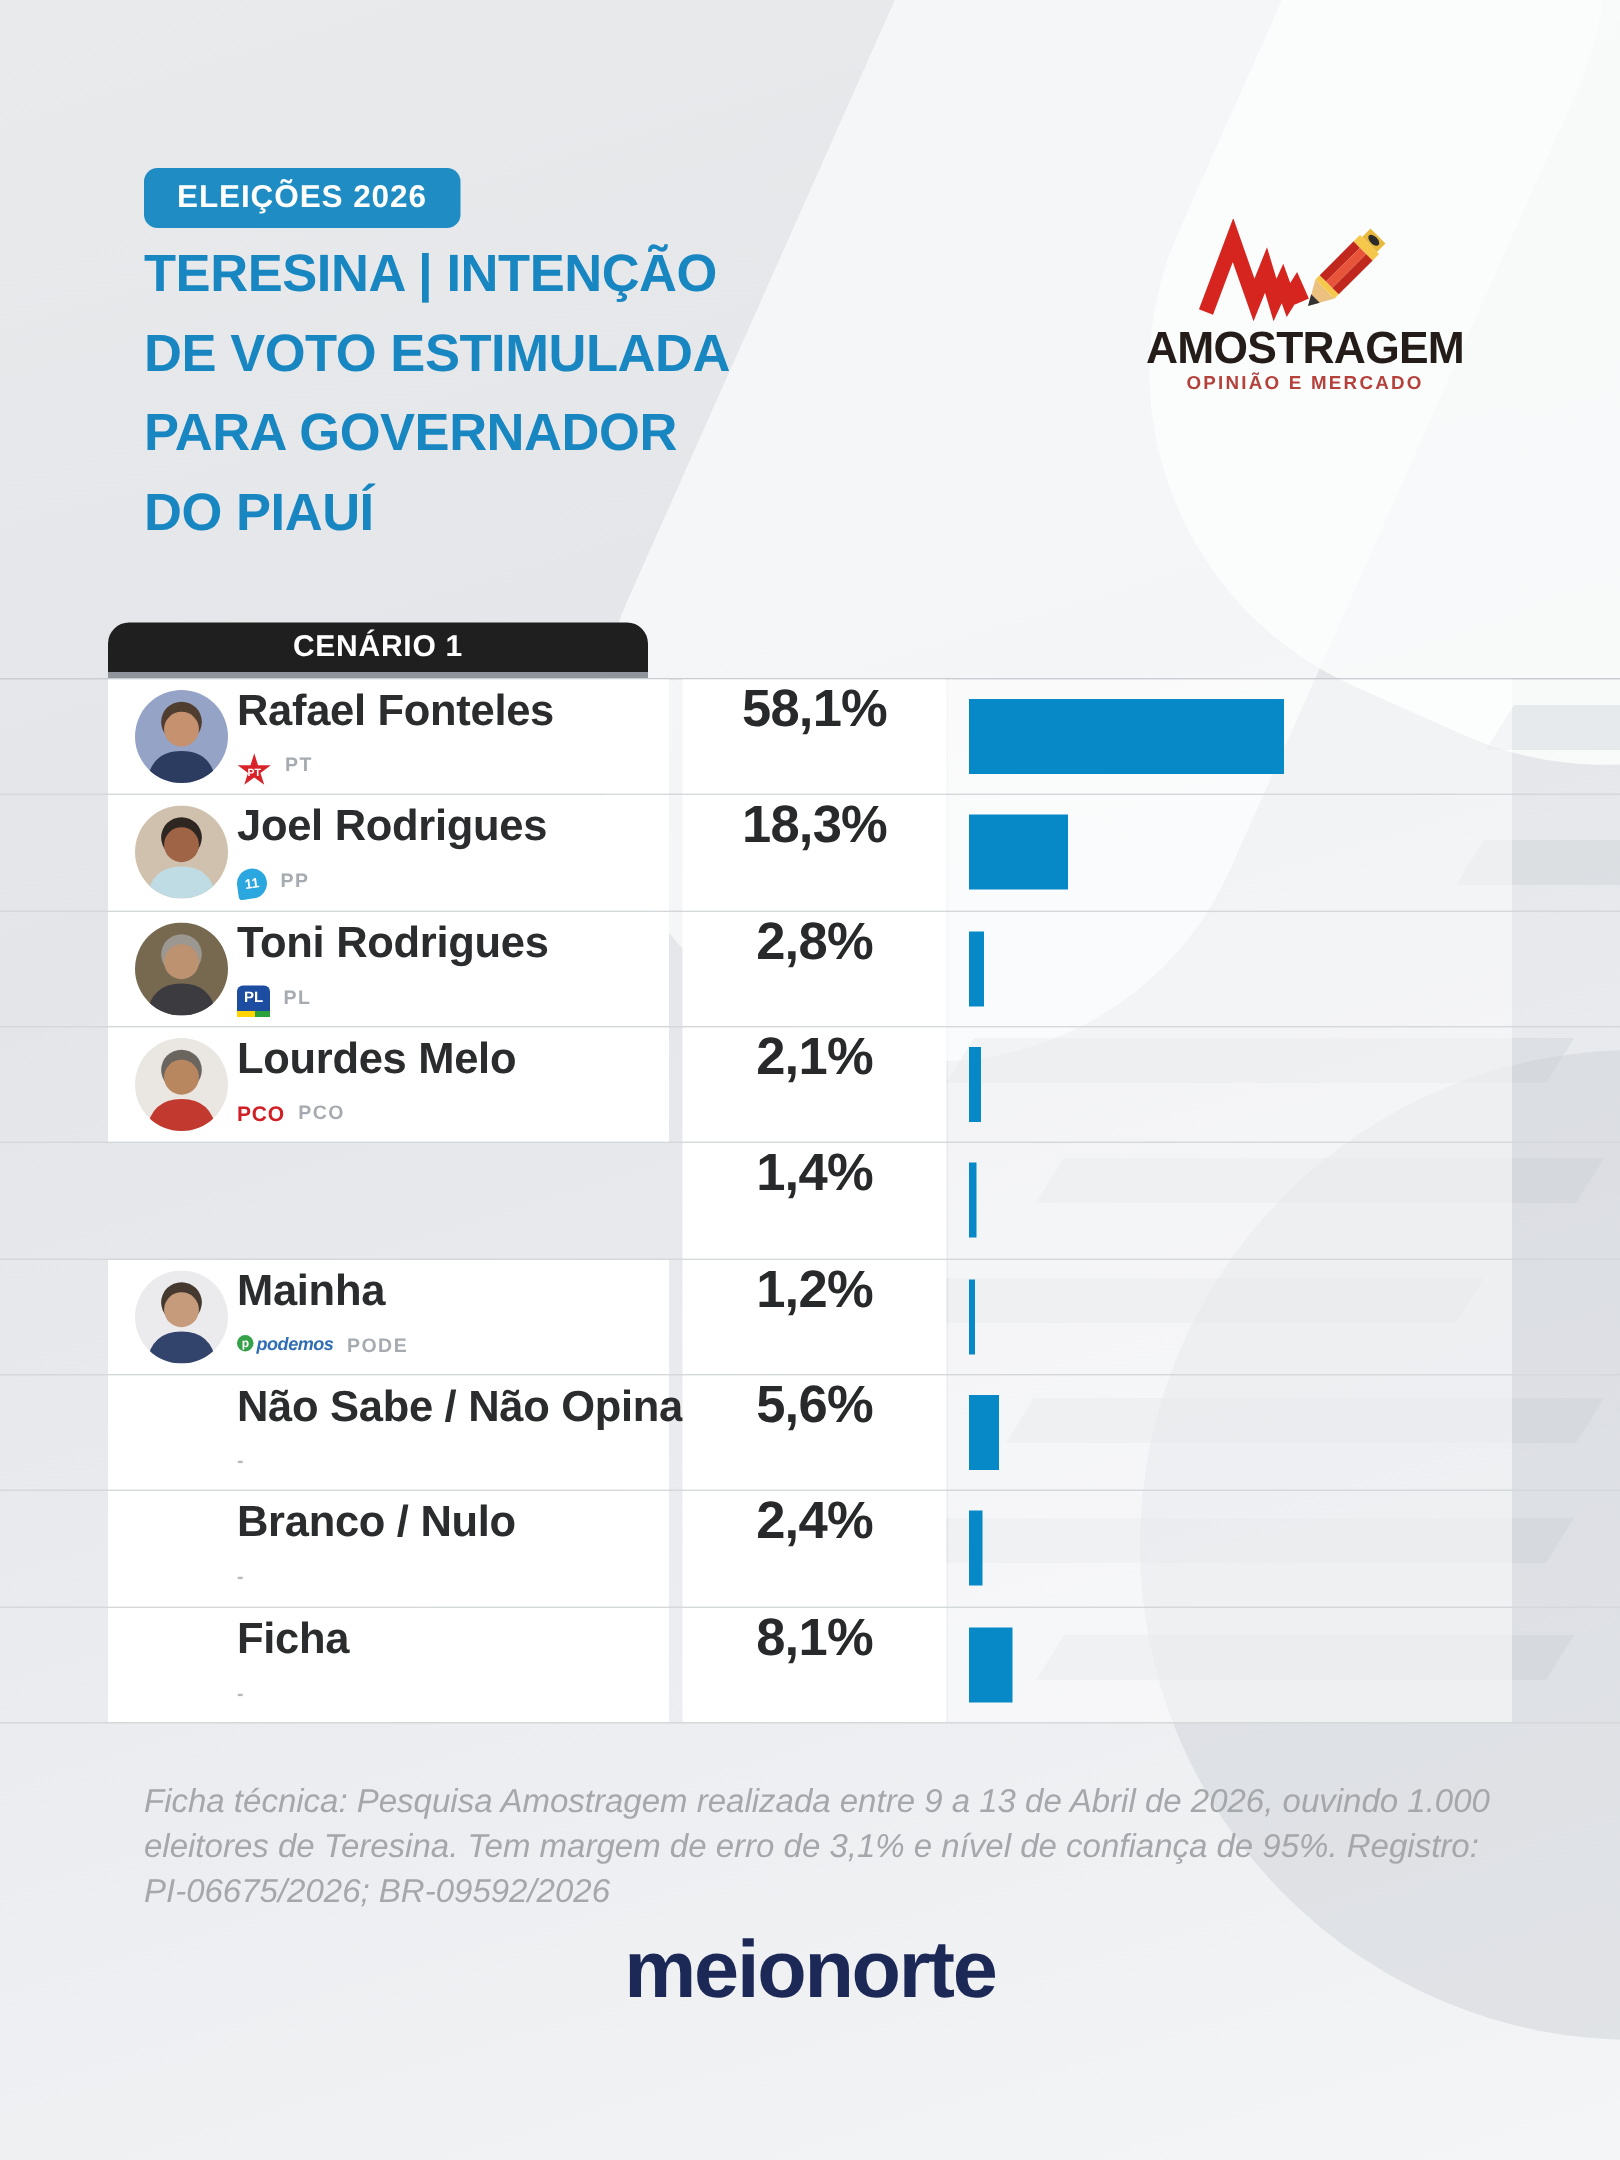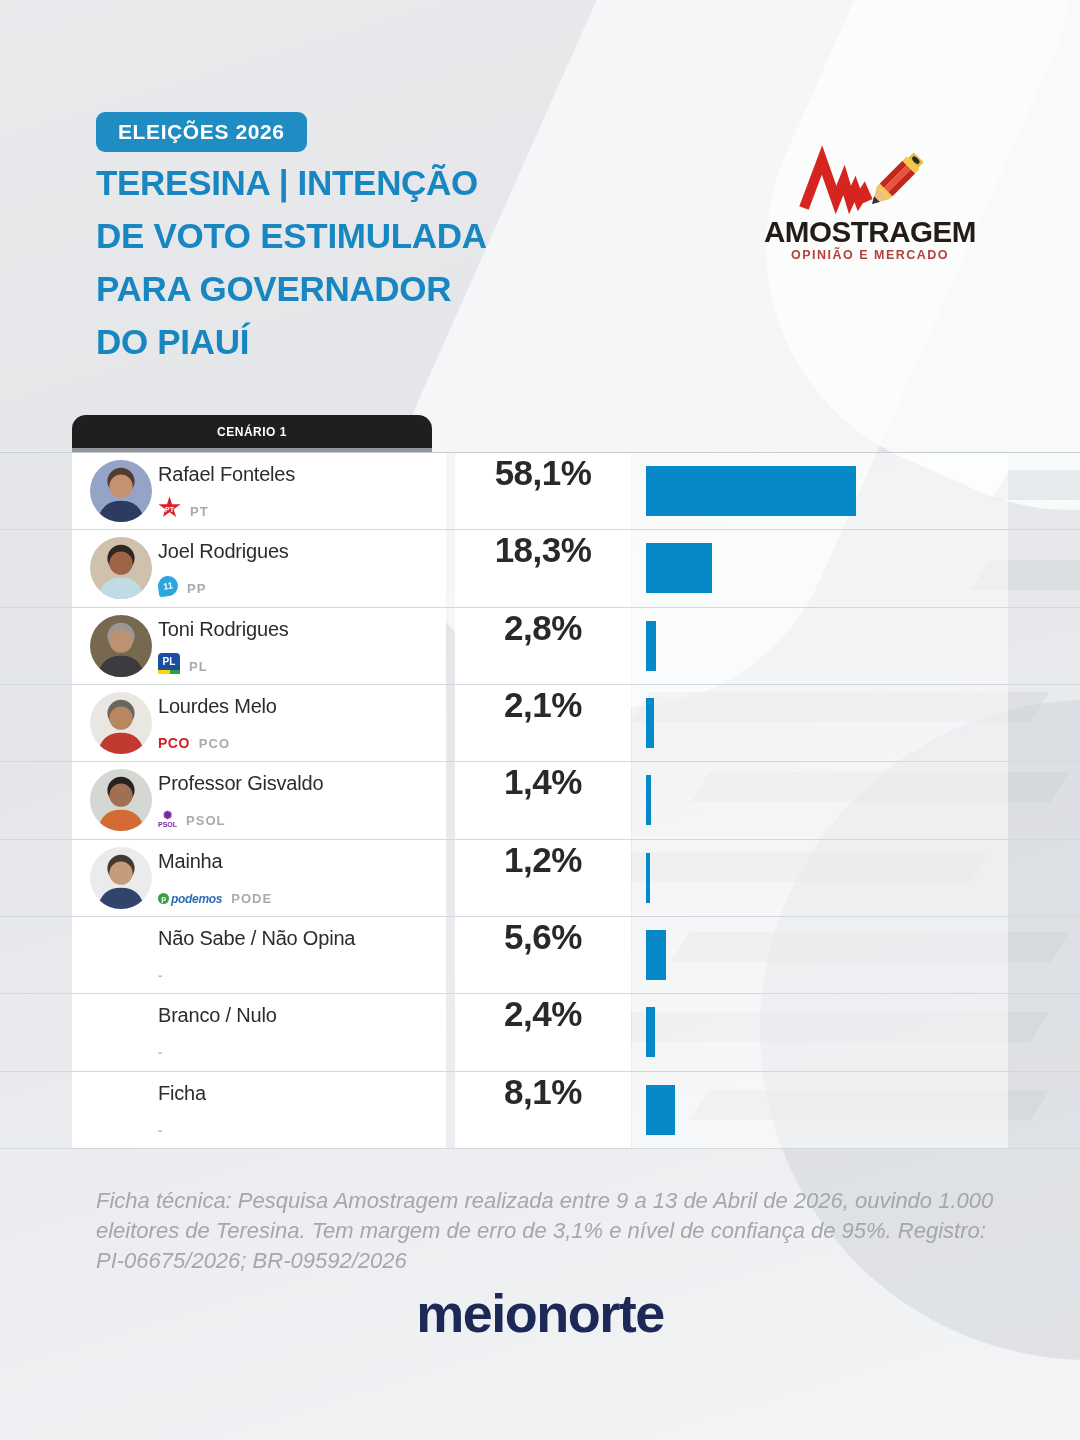--- a/index.html
+++ b/index.html
@@ -17,40 +17,40 @@
   
   .badge{position:absolute;left:96px;top:112px;height:40px;display:inline-flex;align-items:center;
     padding:0 22px;background:#1f8cc4;border-radius:9px;color:#fff;font-size:21px;font-weight:bold;
     letter-spacing:.6px;}
   .title{position:absolute;left:96px;top:156px;margin:0;width:640px;color:#1786c1;font-size:35px;
     line-height:53px;font-weight:800;letter-spacing:-.3px;white-space:pre-line;}
   .amostragem{position:absolute;left:758px;top:146px;width:224px;height:124px;}
   
   .scenario-tab{position:absolute;left:72px;top:415px;width:360px;height:33px;background:#1f1f1f;
     border-radius:14px 14px 0 0;border-bottom:4px solid #8f959a;color:#fff;display:flex;
-    align-items:center;justify-content:center;font-size:12px;font-weight:bold;letter-spacing:.5px;z-index:3;}
+    align-items:center;justify-content:center;font-size:20px;font-weight:bold;letter-spacing:.5px;z-index:3;}
   
   .rows{position:absolute;left:0;top:452px;width:1080px;height:696px;display:flex;flex-direction:column;
     border-top:1px solid #c9cdd1;z-index:2;}
   .row{position:relative;flex:1;border-bottom:1px solid #d5d8db;}
   .cell{position:absolute;top:0;bottom:0;background:#fff;}
   .name-cell{left:72px;width:374px;}
   .pct-cell{left:455px;width:176px;display:flex;align-items:flex-start;justify-content:center;}
   .pct{font-size:35px;font-weight:bold;color:#28292b;letter-spacing:-.5px;}
   .bar-track{position:absolute;left:632px;width:376px;top:0;bottom:0;background:rgba(255,255,255,.5);
     display:flex;align-items:center;}
   .bar{height:50px;margin-left:14px;background:#0689c6;}
   .avatar{position:absolute;left:18px;top:50%;transform:translateY(-50%);width:62px;height:62px;
     border-radius:50%;overflow:hidden;}
   .avatar svg{display:block;width:100%;height:100%;}
   .av-bg{fill:var(--bg,#d8dadd);} .av-hair{fill:var(--hair,#555);}
   .av-head{fill:var(--skin,#c49273);} .av-torso{fill:var(--torso,#44506e);}
   .nm-wrap{position:absolute;left:86px;top:50%;transform:translateY(-50%);}
-  .nm{font-size:20px;font-weight:normal;color:#2b2c2e;letter-spacing:-.2px;white-space:nowrap;}
-  .party-line{display:flex;align-items:flex-end;gap:9px;margin-top:11px;height:22px;}
+  .nm{font-size:29px;font-weight:bold;color:#2b2c2e;letter-spacing:-.2px;white-space:nowrap;}
+  .party-line{display:flex;align-items:flex-start;gap:9px;margin-top:11px;height:22px;}
   .plabel{font-size:13px;font-weight:bold;color:#a6abb1;letter-spacing:1px;}
   .pbadge{display:inline-flex;align-items:center;justify-content:center;}
   .pbadge.pt{width:23px;height:23px;background:#d8232a;color:#fff;font-size:7px;font-weight:bold;
     clip-path:polygon(50% 0%,61% 35%,98% 35%,68% 57%,79% 91%,50% 70%,21% 91%,32% 57%,2% 35%,39% 35%);
     padding-top:4px;box-sizing:border-box;}
   .pbadge.pp{width:20px;height:20px;background:#2ba7e0;border-radius:50% 50% 50% 12%;color:#fff;
     font-size:9px;font-weight:bold;transform:rotate(-8deg);}
   .pbadge.pl{width:22px;height:17px;background:#1c4da0;border-radius:4px 4px 0 0;color:#fff;
     font-size:10px;font-weight:bold;border-bottom:4px solid #2aa23c;position:relative;}
   .pbadge.pl::after{content:"";position:absolute;bottom:-4px;left:0;width:55%;height:4px;background:#ffd400;}
@@ -212,37 +212,20 @@
     </div>
     <div class="cell pct-cell">
       <span class="pct">2,1%</span>
     </div>
   </div>
 
   <div class="row">
     <div class="bar-track">
       <div class="bar" style="width: 5.068px;"></div>
     </div>
-    <div class="cell name-cell">
-      <div class="avatar" style="--bg: #d4d7d2; --hair: #27221f; --skin: #a07053; --torso: #d46a34;">
-        <svg viewBox="0 0 64 64">
-          <rect x="0" y="0" width="64" height="64" class="av-bg"></rect>
-          <circle cx="32" cy="22" r="14" class="av-hair"></circle>
-          <circle cx="32" cy="27" r="12" class="av-head"></circle>
-          <path d="M8 64 Q11 42 32 42 Q53 42 56 64 Z" class="av-torso"></path>
-        </svg>
-      </div>
-      <div class="nm-wrap">
-        <div class="nm">Professor Gisvaldo</div>
-        <div class="party-line">
-          <span class="pbadge psol">PSOL</span>
-          <span class="plabel">PSOL</span>
-        </div>
-      </div>
-    </div>
     <div class="cell pct-cell">
       <span class="pct">1,4%</span>
     </div>
   </div>
 
   <div class="row">
     <div class="bar-track">
       <div class="bar" style="width: 4.344px;"></div>
     </div>
     <div class="cell name-cell">

